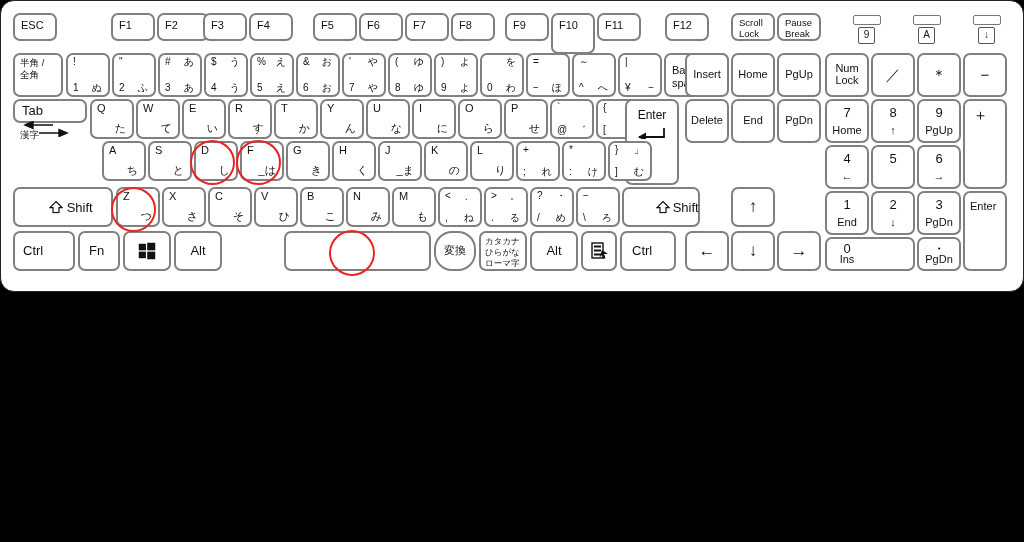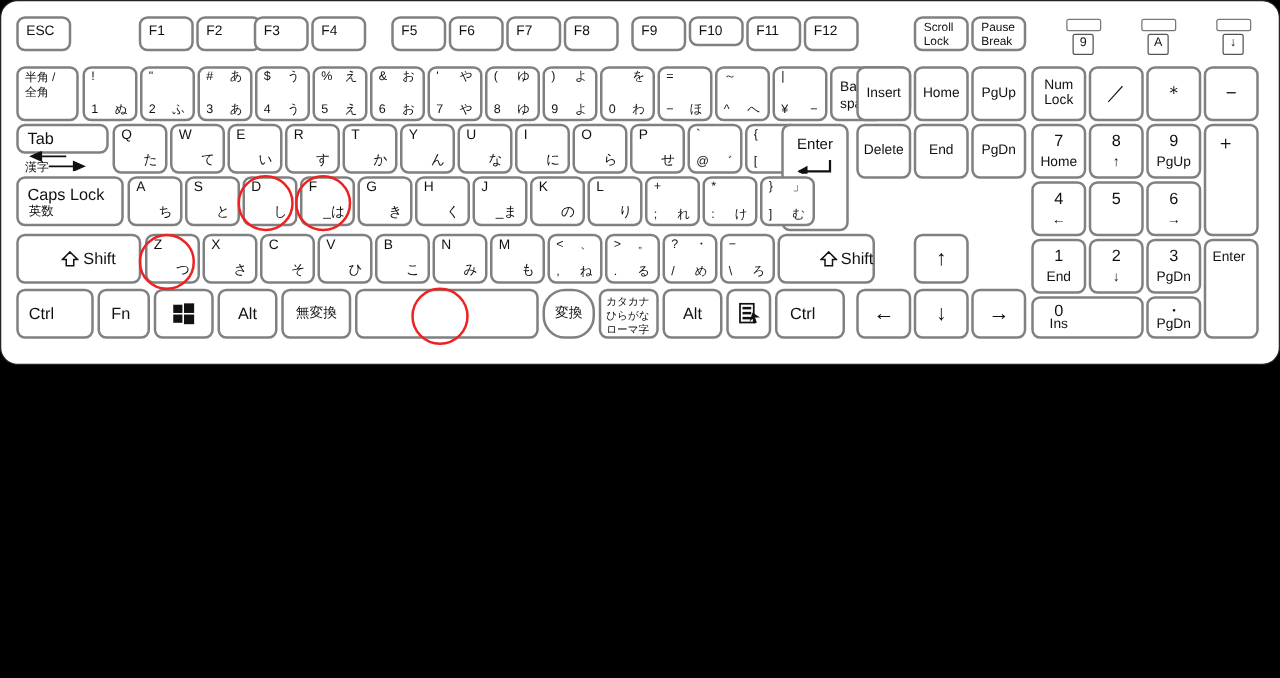--- a/index.html
+++ b/index.html
@@ -92,27 +92,27 @@
   <div class="key" style="left:404px;top:12px;width:44px;height:28px;">
     <span class="lbl l-tl2">F7</span>
     </div>
   <div class="key" style="left:450px;top:12px;width:44px;height:28px;">
     <span class="lbl l-tl2">F8</span>
     </div>
 
   <div class="key" style="left:504px;top:12px;width:44px;height:28px;">
     <span class="lbl l-tl2">F9</span>
     </div>
-  <div class="key" style="left:550px;top:12px;width:44px;height:24px;">
+  <div class="key" style="left:550px;top:12px;width:44px;height:41px;">
     <span class="lbl l-tl2">F10</span>
     </div>
   <div class="key" style="left:596px;top:12px;width:44px;height:28px;">
     <span class="lbl l-tl2">F11</span>
     </div>
-  <div class="key" style="left:642px;top:12px;width:44px;height:28px;">
+  <div class="key" style="left:664px;top:12px;width:44px;height:28px;">
     <span class="lbl l-tl2">F12</span>
     </div>
 
   <div class="key" style="left:684px;top:12px;width:44px;height:40px;margin-top:40px;">
     <span class="lbl s1" style="font-size:9.5px;">Print</span>
     <span class="lbl s2" style="top:14px;font-size:9.5px;">Screen</span>
   </div>
   <div class="key" style="left:730px;top:12px;width:44px;height:28px;">
     <span class="lbl s1" style="font-size:9.5px;">Scroll</span>
     <span class="lbl s2" style="top:14px;font-size:9.5px;">Lock</span>
@@ -339,24 +339,20 @@
     <span class="lbl n-b">↑</span>
     </div>
   <div class="key" style="left:916px;top:98px;width:44px;height:44px;">
     <span class="lbl n-t">9</span>
     <span class="lbl n-b">PgUp</span>
     </div>
   <div class="key" style="left:962px;top:98px;width:44px;height:90px;">
     <span class="lbl" style="left:8px;top:6px;font-size:15px;">＋</span>
     </div>
 
-  <div class="key" style="left:12px;top:140px;width:86px;height:40px;">
-    <span class="lbl" style="left:7px;top:6px;font-size:13px;">Caps Lock</span>
-    <span class="lbl" style="left:8px;top:22px;font-size:10px;">英数</span>
-  </div>
 
   <div class="key" style="left:101px;top:140px;width:44px;height:40px;">
     <span class="lbl a-tl">A</span>
     <span class="lbl a-br">ち</span>
     </div>
   <div class="key" style="left:147px;top:140px;width:44px;height:40px;">
     <span class="lbl a-tl">S</span>
     <span class="lbl a-br">と</span>
     </div>
   <div class="key" style="left:193px;top:140px;width:44px;height:40px;">
@@ -516,23 +512,20 @@
   <div class="key" style="left:122px;top:230px;width:48px;height:40px;">
     <svg class="win-ico" viewBox="0 0 16 16">
       <rect x="0" y="1.2" width="7" height="6.2" fill="#111"></rect>
       <rect x="8.2" y="0" width="7.8" height="7.4" fill="#111"></rect>
       <rect x="0" y="8.6" width="7" height="6.2" fill="#111"></rect>
       <rect x="8.2" y="8.6" width="7.8" height="7.4" fill="#111"></rect>
     </svg>
   </div>
   <div class="key" style="left:173px;top:230px;width:48px;height:40px;">
     <span class="lbl l-cv" style="font-size:13px;">Alt</span>
-    </div>
-  <div class="key" style="left:224px;top:230px;width:56px;height:40px;">
-    <span class="lbl l-cv" style="font-size:11px;">無変換</span>
     </div>
   <div class="key" style="left:283px;top:230px;width:147px;height:40px;">
     <span class="lbl l-cv" style="font-size:11px;"></span>
     </div>
   <div class="key" style="left:433px;top:230px;width:42px;height:40px;border-radius:18px;">
     <span class="lbl l-cv" style="font-size:11px;">変換</span>
     </div>
   <div class="key" style="left:478px;top:230px;width:48px;height:40px;">
     <span class="lbl" style="left:4px;top:3px;font-size:8.5px;line-height:11px;">カタカナ</span>
     <span class="lbl" style="left:4px;top:14px;font-size:8.5px;line-height:11px;">ひらがな</span>

